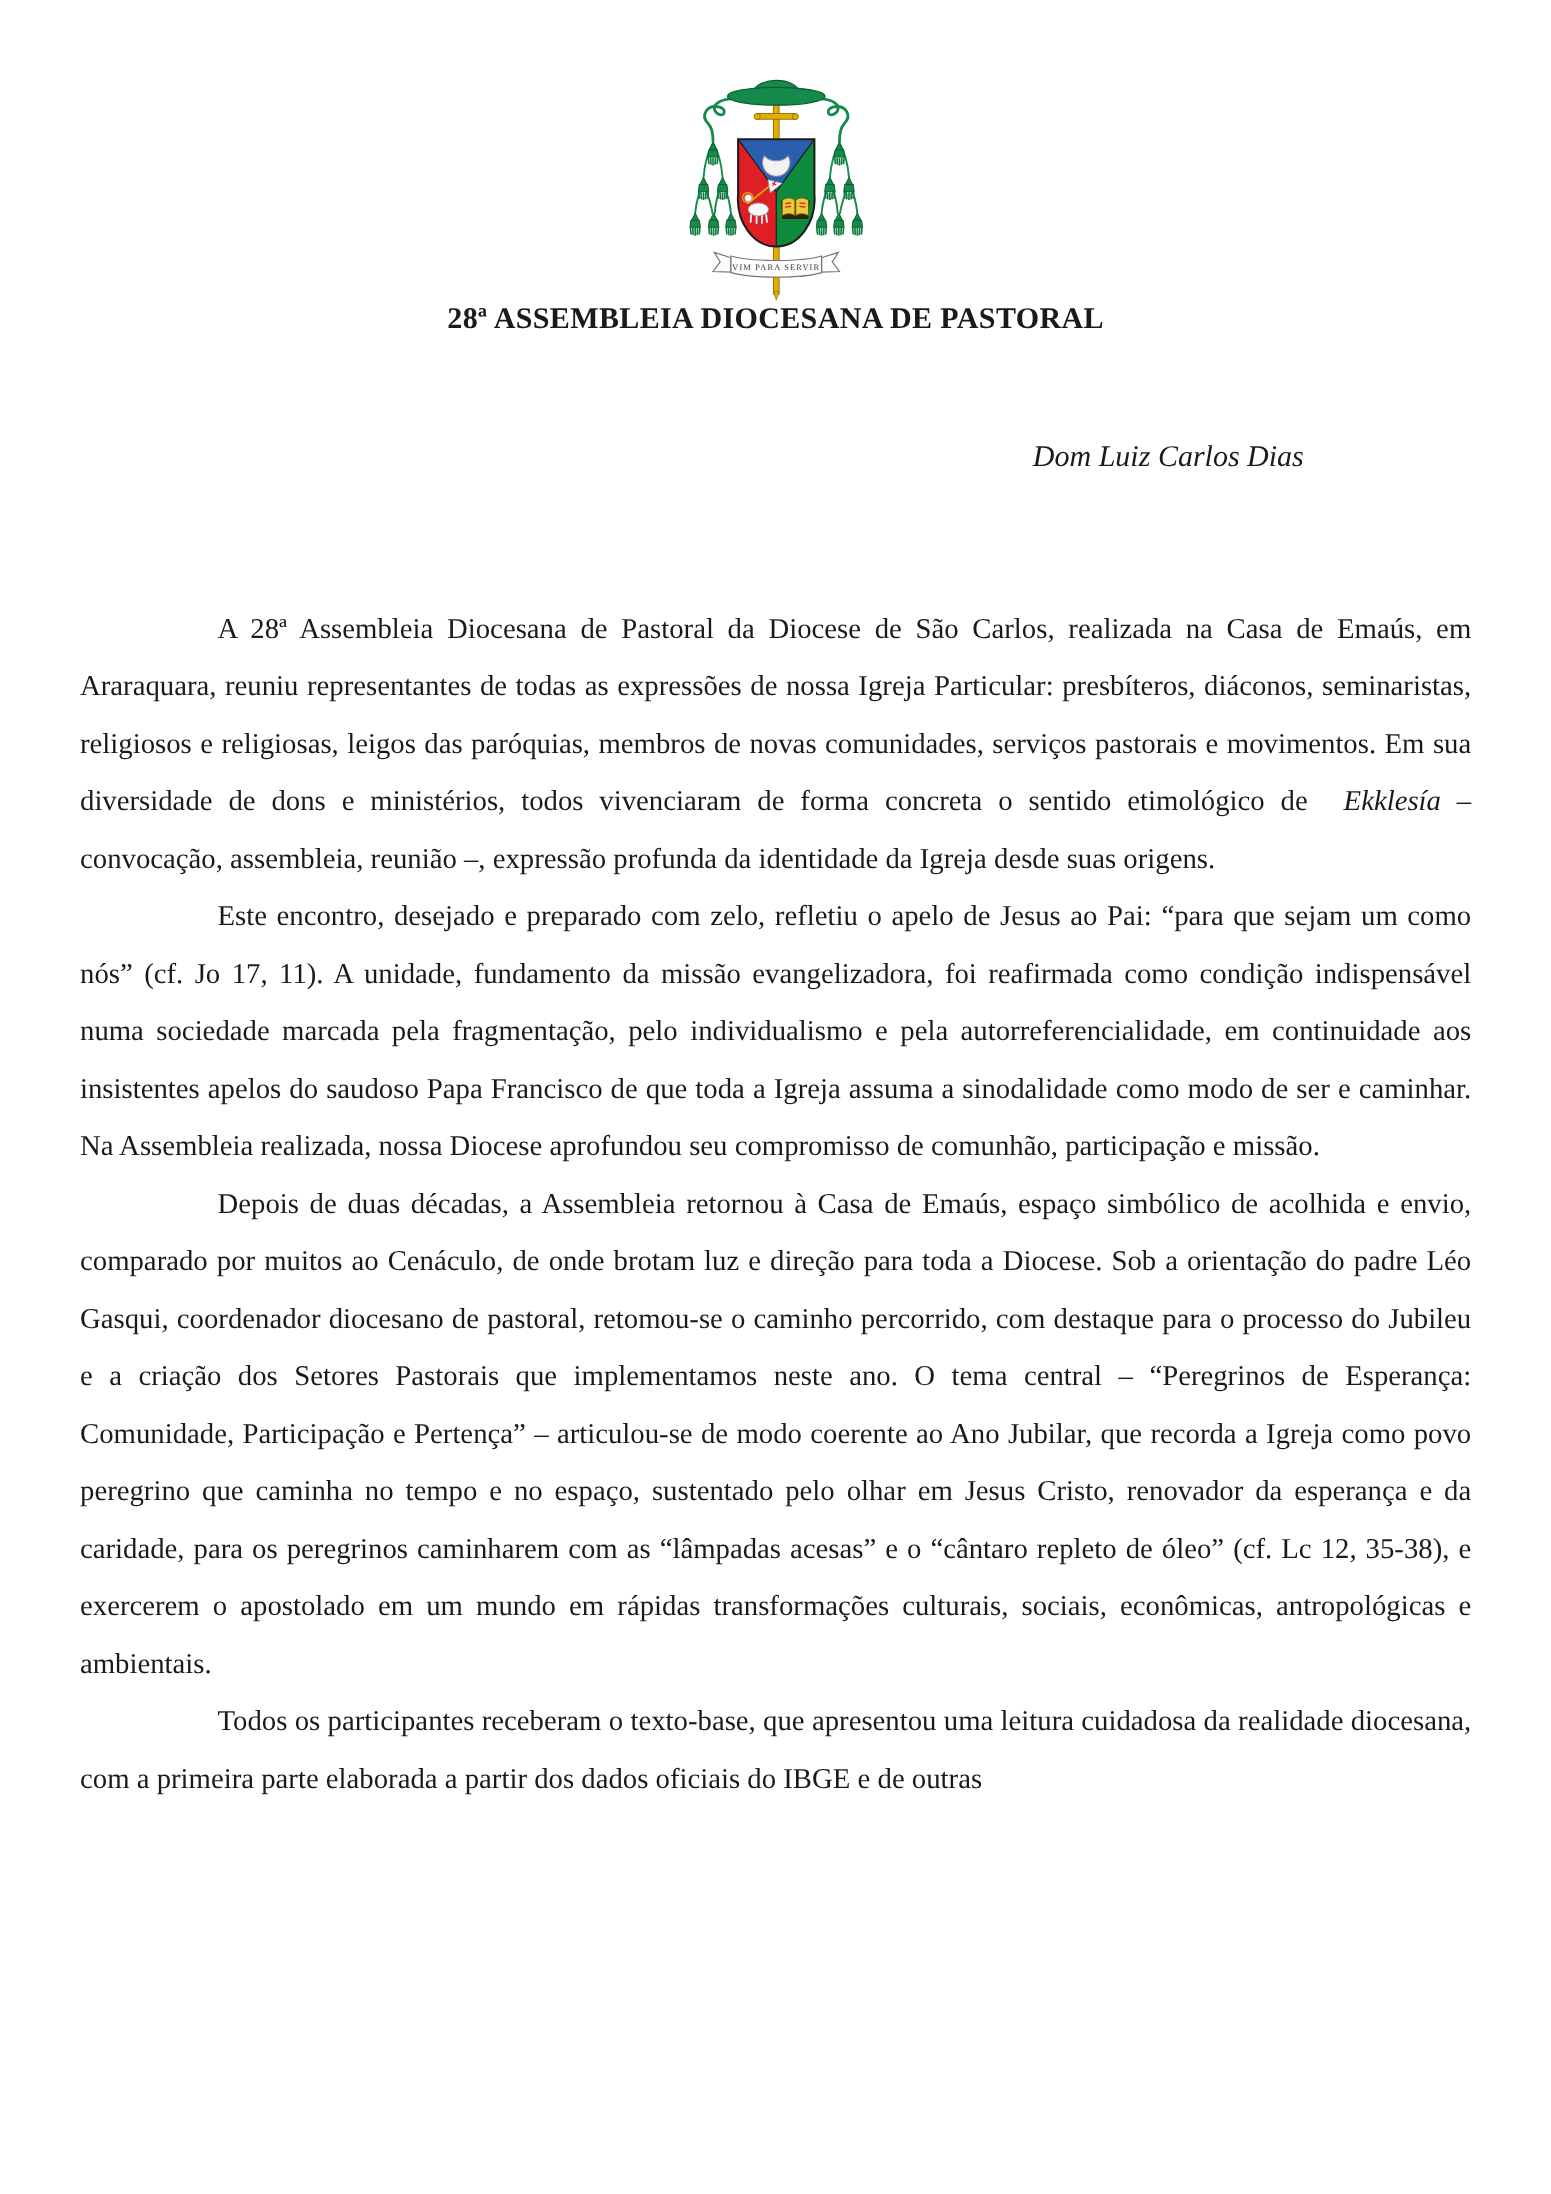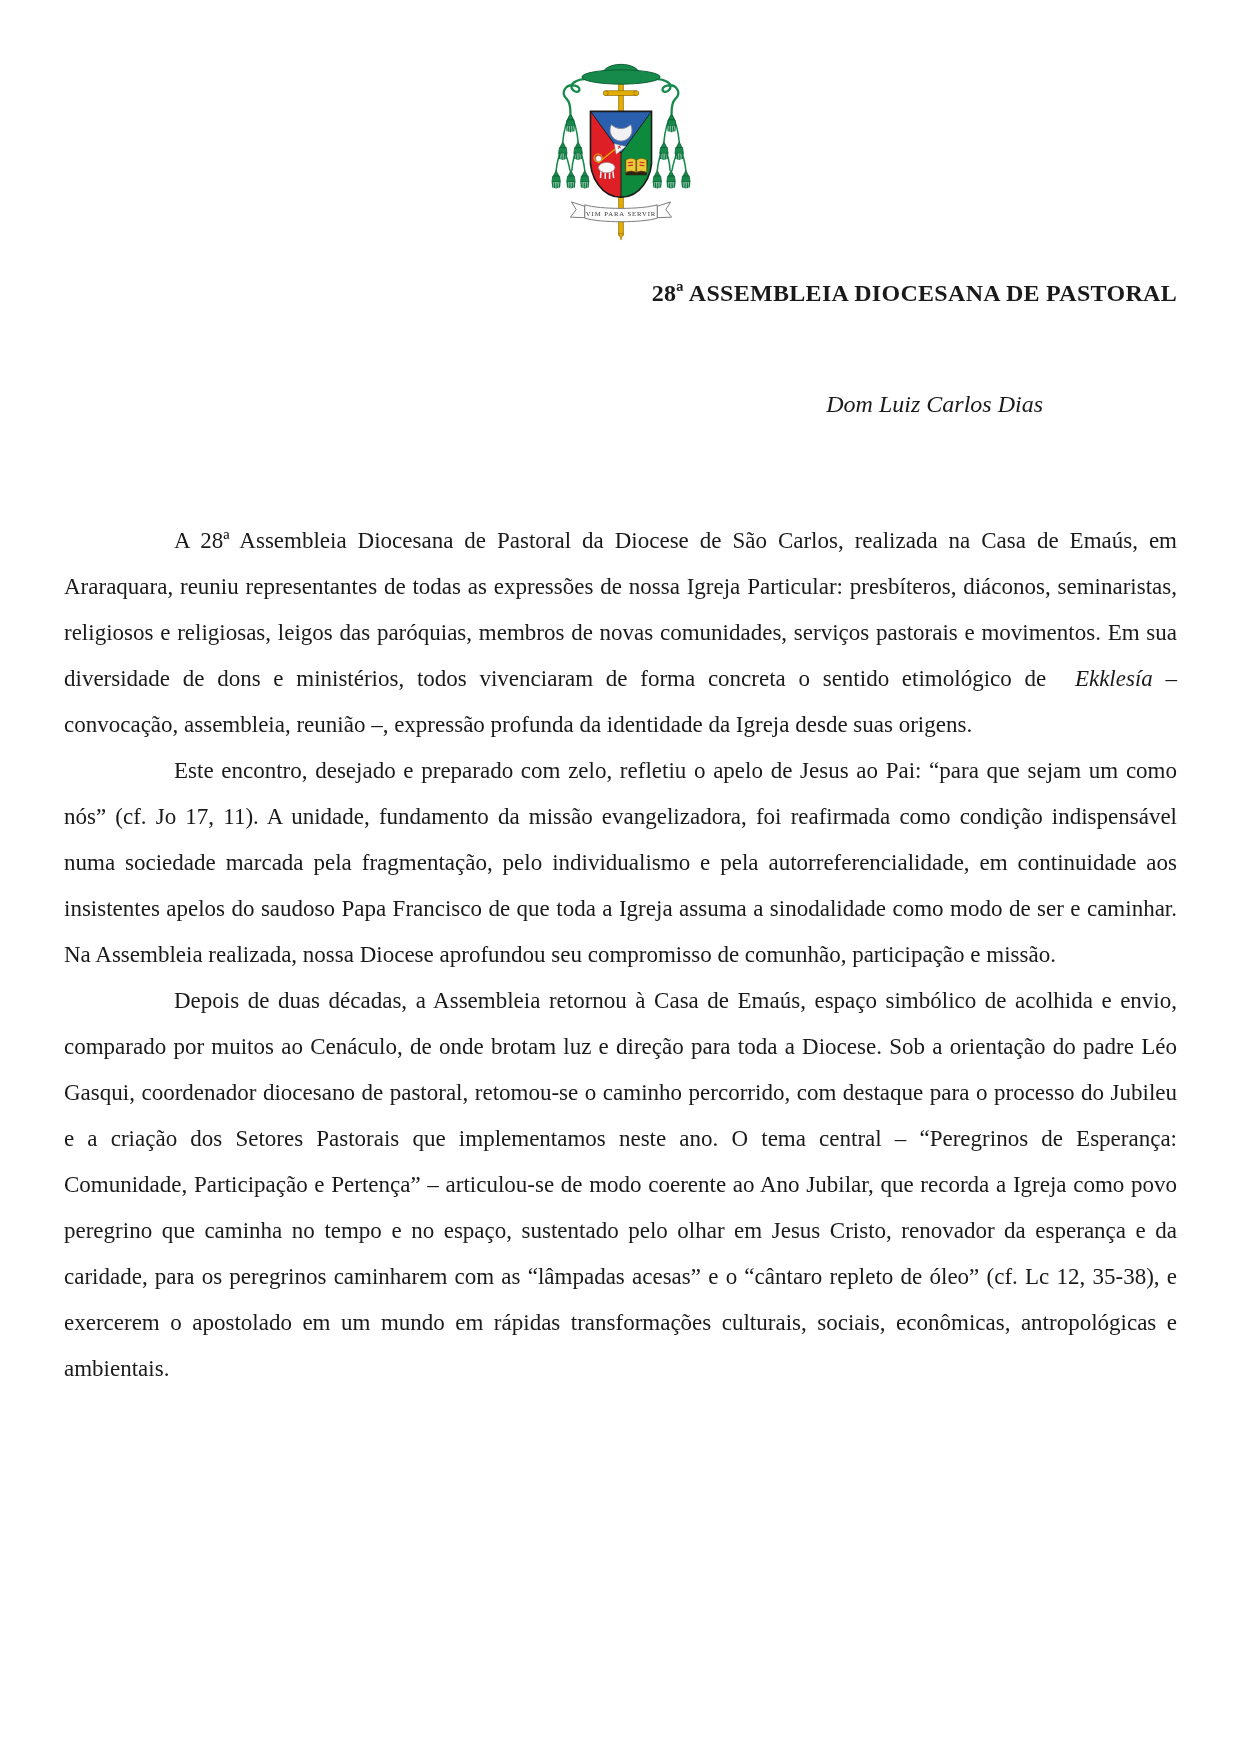--- a/index.html
+++ b/index.html
@@ -6,22 +6,21 @@
   html, body { background:#ffffff; }
   body {
     width:1241px; height:1755px;
     font-family:"Liberation Serif", serif;
     color:#1a1a1a;
     overflow:hidden;
   }
   .page { width:1241px; height:1755px; padding:0 64px; background:#ffffff; }
   .crest-wrap { display:flex; justify-content:center; margin-top:56px; height:186px; }
   .doc-title {
-    margin-top:38px;
-    text-align:right;
+    text-align:center;
     font-size:24px;
     font-weight:bold;
     letter-spacing:0.3px;
   }
   .author-line {
     margin-top:84px;
     text-align:right;
     padding-right:134px;
     font-size:24px;
     font-style:italic;
@@ -133,15 +132,16 @@
   </div>
 
   <h1 class="doc-title">28ª ASSEMBLEIA DIOCESANA DE PASTORAL</h1>
 
   <div class="author-line">Dom Luiz Carlos Dias</div>
 
   <div class="doc-body">
       <p class="para"><span>A 28ª Assembleia Diocesana de Pastoral da Diocese de São Carlos, realizada na Casa de Emaús, em Araraquara, reuniu representantes de todas as expressões de nossa Igreja Particular: presbíteros, diáconos, seminaristas, religiosos e religiosas, leigos das paróquias, membros de novas comunidades, serviços pastorais e movimentos. Em sua diversidade de dons e ministérios, todos vivenciaram de forma concreta o sentido etimológico de </span><em>Ekklesía</em><span> – convocação, assembleia, reunião –, expressão profunda da identidade da Igreja desde suas origens.</span></p>
       <p class="para"><span>Este encontro, desejado e preparado com zelo, refletiu o apelo de Jesus ao Pai: “para que sejam um como nós” (cf. Jo 17, 11). A unidade, fundamento da missão evangelizadora, foi reafirmada como condição indispensável numa sociedade marcada pela fragmentação, pelo individualismo e pela autorreferencialidade, em continuidade aos insistentes apelos do saudoso Papa Francisco de que toda a Igreja assuma a sinodalidade como modo de ser e caminhar. Na Assembleia realizada, nossa Diocese aprofundou seu compromisso de comunhão, participação e missão.</span></p>
       <p class="para"><span>Depois de duas décadas, a Assembleia retornou à Casa de Emaús, espaço simbólico de acolhida e envio, comparado por muitos ao Cenáculo, de onde brotam luz e direção para toda a Diocese. Sob a orientação do padre Léo Gasqui, coordenador diocesano de pastoral, retomou-se o caminho percorrido, com destaque para o processo do Jubileu e a criação dos Setores Pastorais que implementamos neste ano. O tema central – “Peregrinos de Esperança: Comunidade, Participação e Pertença” – articulou-se de modo coerente ao Ano Jubilar, que recorda a Igreja como povo peregrino que caminha no tempo e no espaço, sustentado pelo olhar em Jesus Cristo, renovador da esperança e da caridade, para os peregrinos caminharem com as “lâmpadas acesas” e o “cântaro repleto de óleo” (cf. Lc 12, 35-38), e exercerem o apostolado em um mundo em rápidas transformações culturais, sociais, econômicas, antropológicas e ambientais.</span></p>
+      <p class="para"><span>Todos os participantes receberam o texto-base, que apresentou uma leitura cuidadosa da realidade diocesana, com a primeira parte elaborada a partir dos dados oficiais do IBGE e de outras</span></p>
     </div>
 
 </div>
 
 </body></html>

